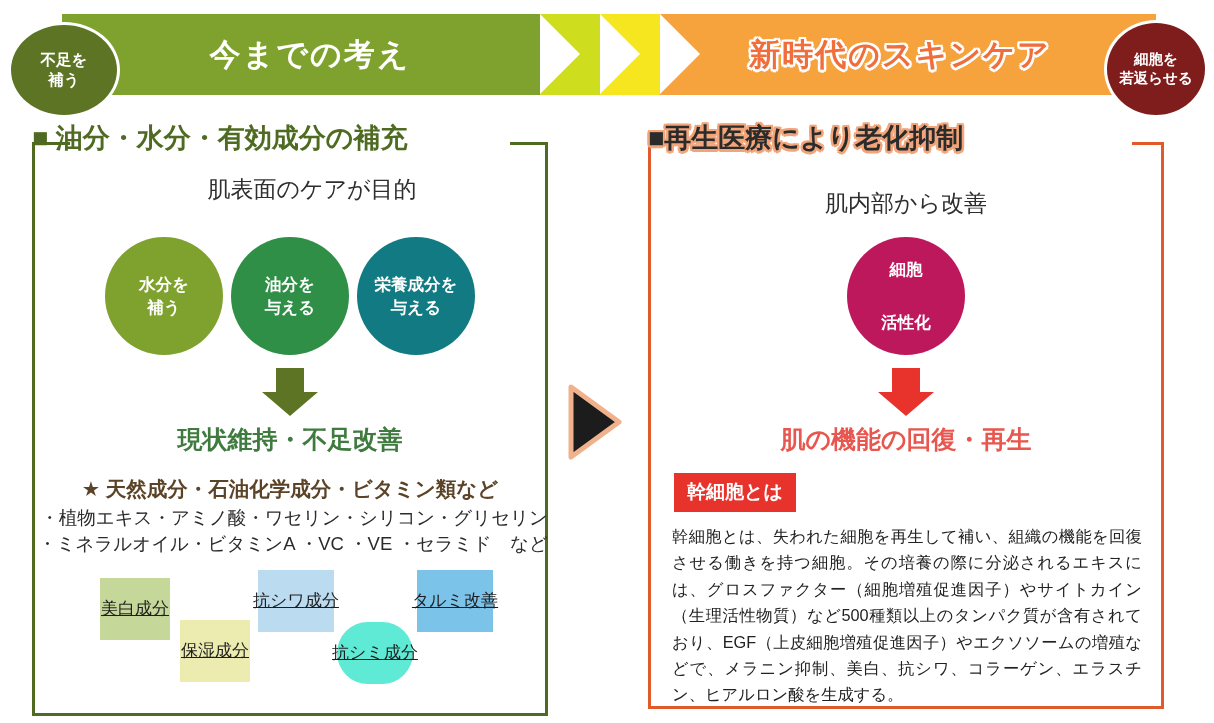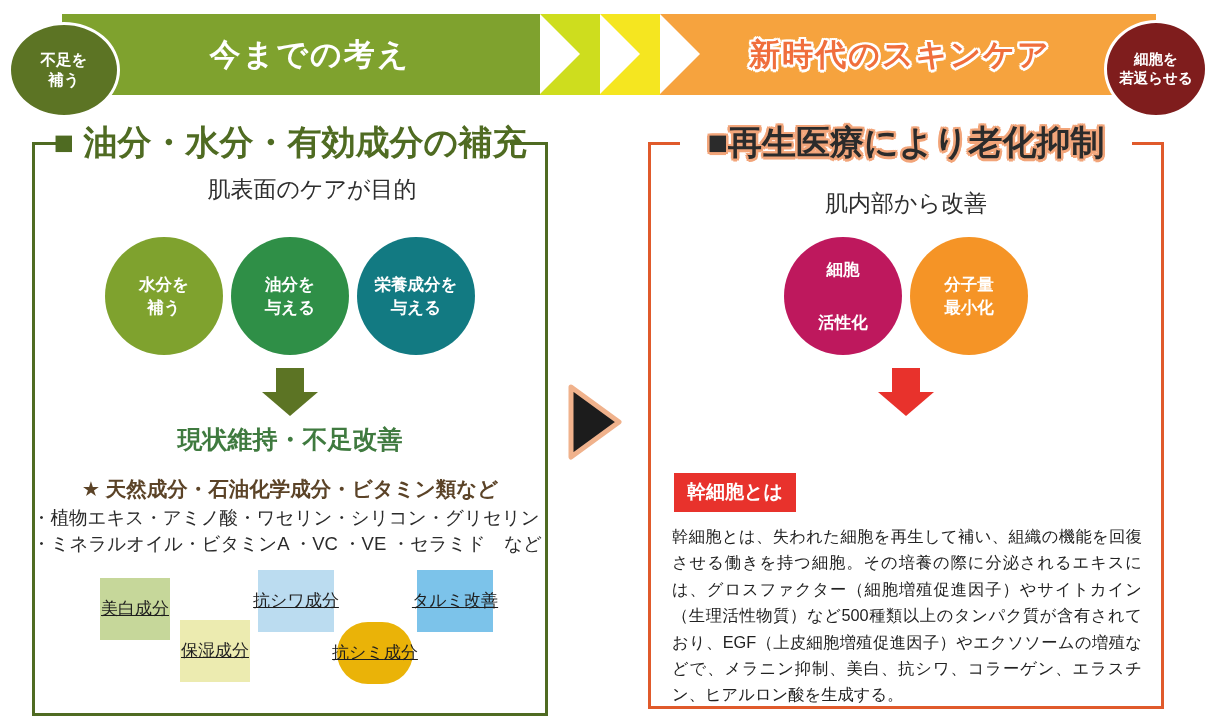--- a/index.html
+++ b/index.html
@@ -78,22 +78,22 @@
   .panel .frame {
     position: absolute; inset: 0;
     border: 3px solid var(--bc);
   }
   
   .panel .gap {
     position: absolute; top: -4px; height: 8px; background: #ffffff;
   }
   .panel .ptitle {
     position: absolute; top: -22px; left: 0; width: 100%;
-    text-align: center; white-space: nowrap;
-    font-size: 34px; font-weight: bold;
+    text-align: left; white-space: nowrap;
+    font-size: 27px; font-weight: bold;
   }
 
   #panel-left  { left: 32px;  top: 142px; width: 516px; height: 574px; --bc: #4f6b22; }
   #panel-left .gap { left: 38px; right: 38px; }
   #panel-left .ptitle { color: #4f6b22; }
 
   #panel-right { left: 648px; top: 142px; width: 516px; height: 567px; --bc: #e05a2b; }
   #panel-right .gap { left: 32px; right: 32px; }
   #panel-right .ptitle {
     color: #2b2b2b;
@@ -135,21 +135,21 @@
     position: absolute; left: 0; width: 100%; text-align: center;
     font-size: 25px; font-weight: bold; white-space: nowrap;
   }
 
   
   #ing-star {
     position: absolute; left: 0; width: 100%; text-align: center;
     font-size: 20.5px; font-weight: bold; color: #5b4327; white-space: nowrap;
   }
   .ing-line {
-    position: absolute; left: 0; width: 100%; text-align: left;
+    position: absolute; left: 0; width: 100%; text-align: right;
     font-size: 18.5px; color: #2b2b2b; white-space: nowrap;
   }
 
   
   .tagbox {
     position: absolute;
     display: flex; flex-direction: row;
     align-items: center; justify-content: center;
     font-size: 17px; color: #1e1e1e; line-height: 1.35;
     text-align: center; white-space: nowrap; text-decoration: underline;
@@ -249,21 +249,21 @@
       <span>成分</span>
     </div>
     <div class="tagbox" style="left:148px; top:478px; width:70px; height:62px; background:#ecebb0;">
       <span>保湿</span>
       <span>成分</span>
     </div>
     <div class="tagbox" style="left:226px; top:428px; width:76px; height:62px; background:#bbdcf0;">
       <span>抗シワ</span>
       <span>成分</span>
     </div>
-    <div class="tagbox" style="left:305px; top:480px; width:76px; height:62px; background:#eab308;border-radius:31px;">
+    <div class="tagbox" style="left:305px; top:480px; width:76px; height:62px; background:#5eead4;border-radius:31px;">
       <span>抗シミ</span>
       <span>成分</span>
     </div>
     <div class="tagbox" style="left:385px; top:428px; width:76px; height:62px; background:#7cc3ea;">
       <span>タルミ</span>
       <span>改善</span>
     </div>
   </div>
 
   <div id="center-tri">
@@ -277,30 +277,27 @@
     <div class="gap"></div>
     <div class="ptitle">■再生医療により老化抑制</div>
 
     <div class="subhead" style="top:46px;">肌内部から改善</div>
 
     <div class="circle-row" style="top:95px;">
       <div class="circ" style="background:#be185d;gap:30px;">
         <span>細胞</span>
         <span>活性化</span>
       </div>
-      <div class="circ" style="background:#f59426;">
-        <span>分子量</span>
-        <span>最小化</span>
-      </div>
     </div>
 
     <div class="downarrow" style="top:226px; color:#e8322c;">
       <div class="stem" style="background:#e8322c;"></div>
       <div class="head"></div>
     </div>
 
+    <div class="resulttext" style="top:281px; color:#e8574f;">肌の機能の回復・再生</div>
 
     <div id="stem-label" style="left:26px; top:331px;">幹細胞とは</div>
 
     <div id="stem-body" style="left:24px; top:381px; width:470px;">幹細胞とは、失われた細胞を再生して補い、組織の機能を回復させる働きを持つ細胞。その培養の際に分泌されるエキスには、グロスファクター（細胞増殖促進因子）やサイトカイン（生理活性物質）など500種類以上のタンパク質が含有されており、EGF（上皮細胞増殖促進因子）やエクソソームの増殖などで、メラニン抑制、美白、抗シワ、コラーゲン、エラスチン、ヒアルロン酸を生成する。</div>
   </div>
 
 </div>
 
 </body></html>

